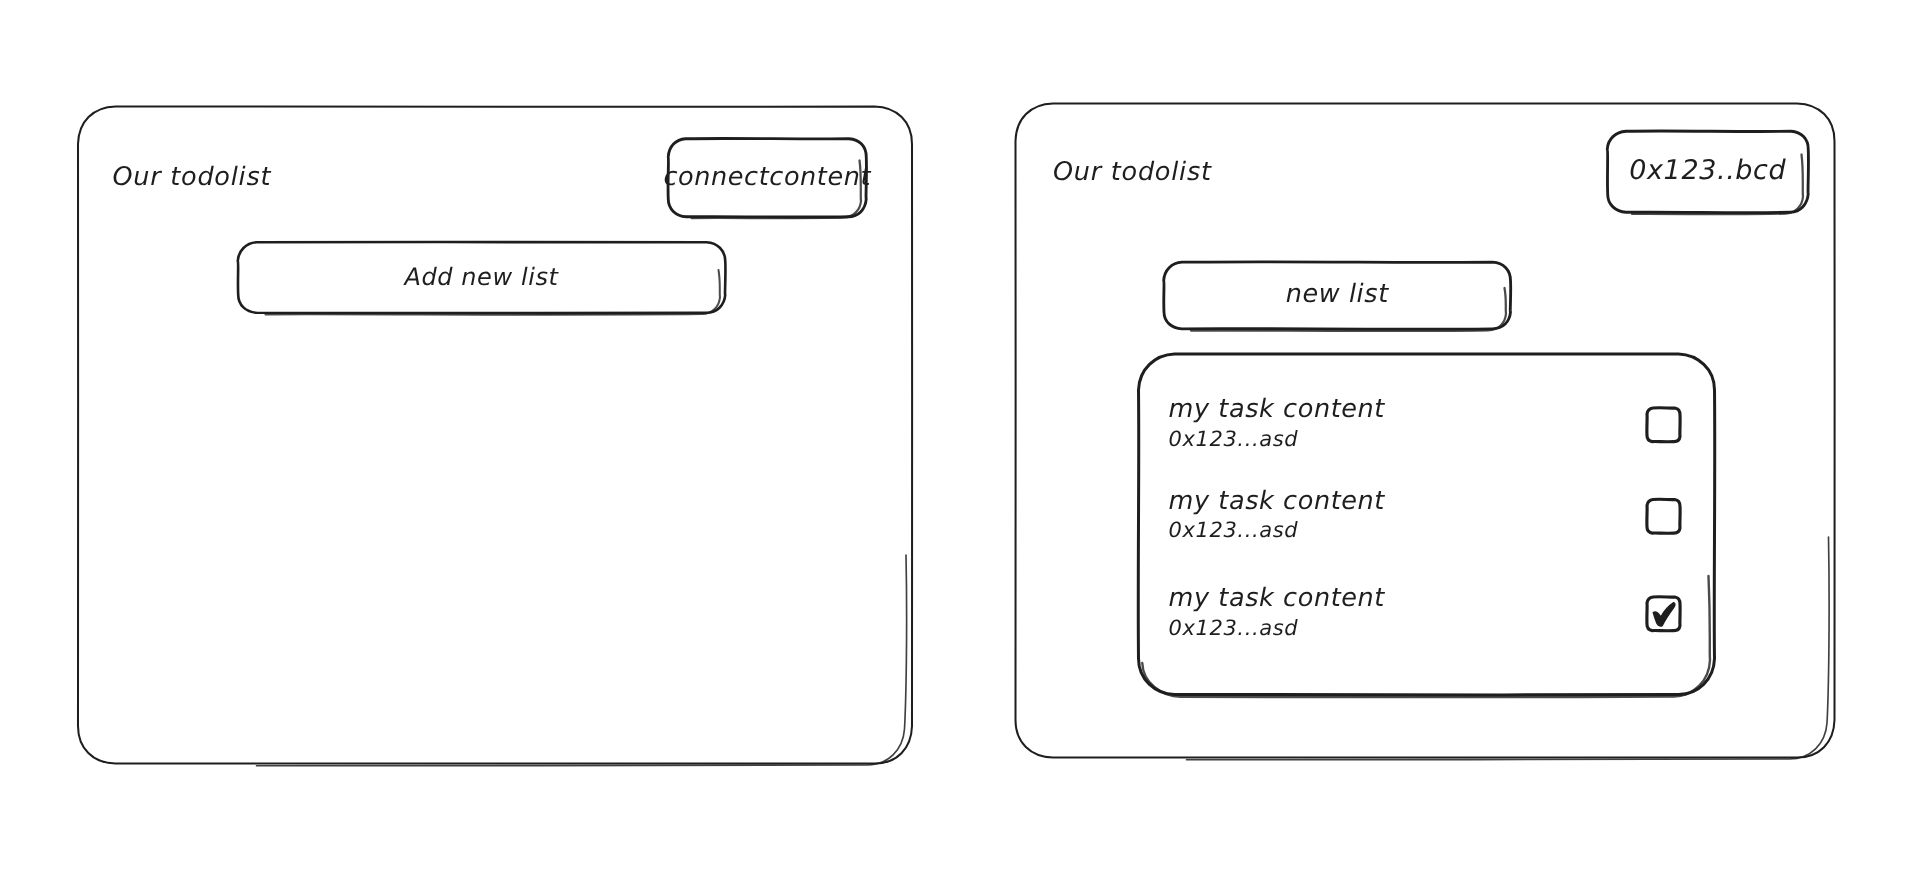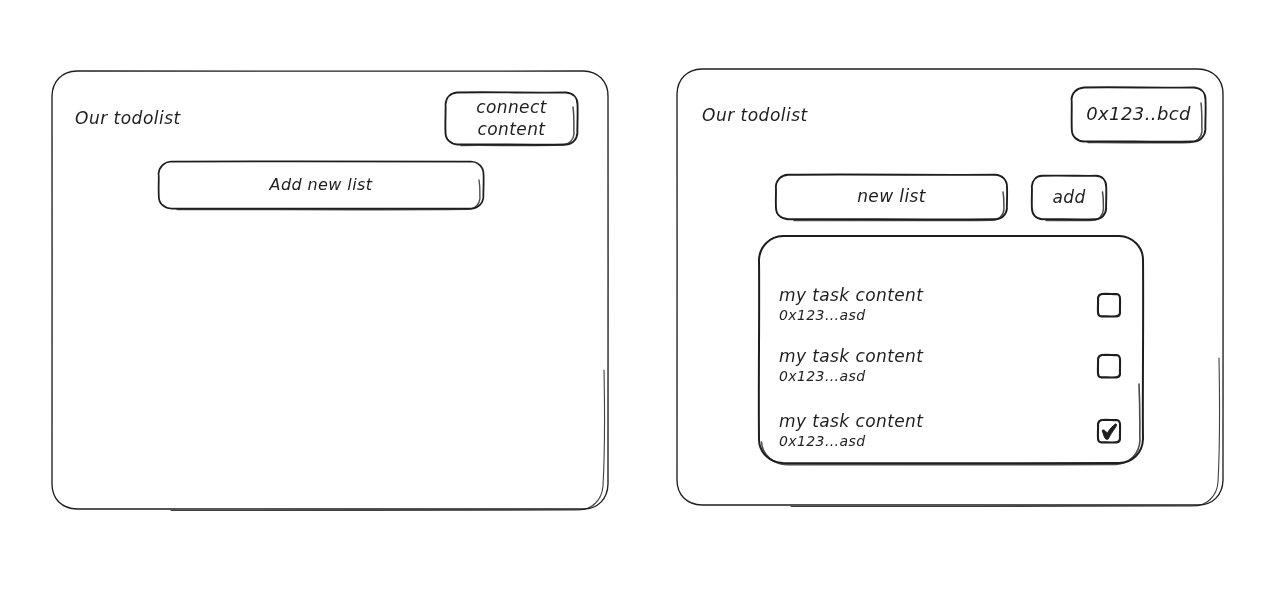--- a/index.html
+++ b/index.html
@@ -62,21 +62,21 @@
   #title-right { left: 26px; top: 37px; }
 
   
   #btn-connect-wallet { left: 393px; top: 21px; width: 135px; height: 55px; }
   #btn-wallet-address { left: 394px; top: 18px; width: 137px; height: 57px; }
 
   .btn-label {
     position: absolute;
     inset: 0;
     display: flex;
-    flex-direction: column;
+    flex-direction: row;
     align-items: center;
     justify-content: center;
     font-size: 17px;
     font-style: italic;
     line-height: 1.25;
     letter-spacing: 0.4px;
     text-align: center;
   }
   .btn-label-addr { font-size: 18px; }
 
@@ -100,21 +100,20 @@
     height: 100%;
   }
   .task-row {
     position: absolute;
     left: 22px;
     right: 16px;
     height: 58px;
     display: flex;
     align-items: center;
     justify-content: space-between;
-    margin-top: 22px;
   }
   .task-row:nth-child(1) { top: 20px; }
   .task-row:nth-child(2) { top: 81px; }
   .task-row:nth-child(3) { top: 146px; }
 
   .task-text {
     display: flex;
     flex-direction: column;
     gap: 1px;
   }
@@ -232,31 +231,20 @@
       <path d="M14 1.8 C 80 1, 165 2.3, 221 1.8 C 228.5 2.2, 233 7, 233 14
                C 233.5 22, 232.5 36, 233 35 C 232.5 41.5, 228 46.2, 221 46.2
                C 155 47, 75 45.8, 14 46.2 C 7 45.8, 2 41.5, 2 35
                C 1.5 26, 2.4 15, 1.8 14 C 2.2 7, 7 2.2, 14 1.8 Z" stroke-width="1.9"></path>
       <path d="M229 19 C 230.5 27, 229.5 34, 230 36 C 229.5 42.5, 225 47, 218 47.2
                C 150 48.2, 70 47.2, 20 47.4" stroke-width="1.5" opacity="0.8"></path>
     </svg>
     <div class="btn-label">new list</div>
   </div>
 
-  <div class="sketch" id="btn-add">
-    <svg class="sketch-svg" viewBox="0 0 78 47" preserveAspectRatio="none">
-      <path d="M12 1.8 C 30 1.1, 55 2.3, 66 1.8 C 72.5 2.2, 76.2 6.5, 76.2 12.5
-               C 76.6 20, 75.8 35, 76.2 34 C 75.8 40.5, 71.5 45.2, 65.5 45.2
-               C 48 46, 26 44.9, 12 45.2 C 6 44.9, 1.9 40.5, 1.9 34
-               C 1.5 25, 2.3 13.5, 1.8 12.5 C 2.2 6.5, 6 2.2, 12 1.8 Z" stroke-width="1.9"></path>
-      <path d="M72.5 18 C 74 26, 73 33, 73.5 35 C 73 41.5, 69 46, 63 46.2
-               C 45 47.2, 25 46.2, 16 46.4" stroke-width="1.5" opacity="0.8"></path>
-    </svg>
-    <div class="btn-label">add</div>
-  </div>
 
   <div class="sketch" id="task-card">
     <svg class="sketch-svg" viewBox="0 0 388 231" preserveAspectRatio="none">
       <path d="M26 2 C 120 1.2, 260 2.8, 362 2 C 375 2.5, 386 12, 386 26
                C 386.6 80, 385.4 170, 386 205 C 385.6 219, 375 229, 362 229
                C 250 229.8, 115 228.6, 26 229 C 13 228.6, 2 219, 2 205
                C 1.4 150, 2.6 75, 2 26 C 2.5 12, 13 2.5, 26 2 Z" stroke-width="2"></path>
       <path d="M382 150 C 383.5 185, 382.5 200, 383 206 C 382.5 220, 372 230, 359 230.4
                C 240 231.4, 110 230.3, 30 230.6 C 17 230.2, 5 221, 4.5 208" stroke-width="1.6" opacity="0.8"></path>
     </svg>

